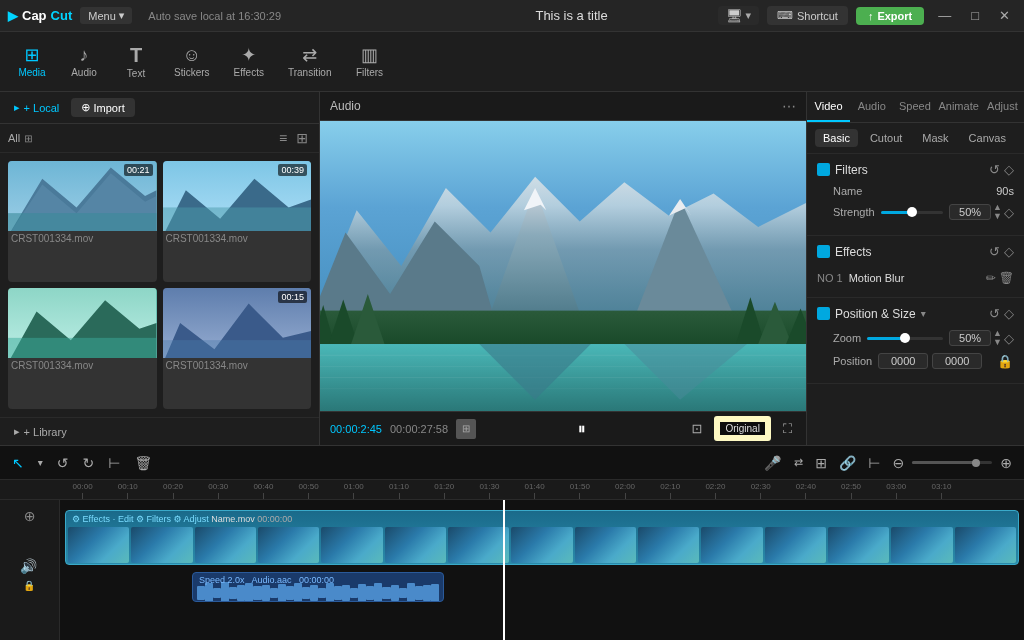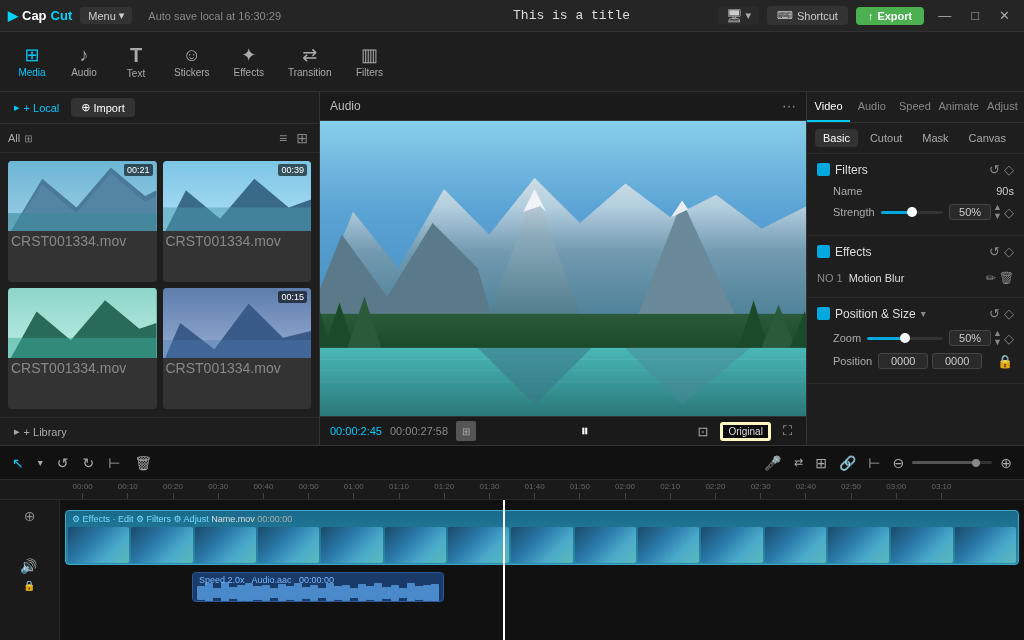--- a/index.html
+++ b/index.html
@@ -29,39 +29,39 @@
     
     .left-panel { width: 320px; background: #1e1e1e; border-right: 1px solid #333; display: flex; flex-direction: column; }
     .left-tabs { display: flex; align-items: center; padding: 6px 8px; gap: 6px; border-bottom: 1px solid #333; }
     .left-tab-btn { background: #2a2a2a; border: none; color: #aaa; border-radius: 4px; padding: 3px 10px; cursor: pointer; font-size: 11px; display: flex; align-items: center; gap: 3px; }
     .left-tab-btn.active { color: #fff; background: #333; }
     .filter-row { display: flex; align-items: center; gap: 4px; padding: 4px 8px; border-bottom: 1px solid #2a2a2a; }
     .view-btn { background: none; border: none; color: #888; cursor: pointer; font-size: 14px; padding: 2px 3px; }
     .media-grid { display: grid; grid-template-columns: 1fr 1fr; gap: 6px; padding: 8px; overflow-y: auto; flex: 1; }
     .media-thumb { position: relative; border-radius: 4px; overflow: hidden; cursor: pointer; background: #333; }
     .thumb-duration { position: absolute; top: 3px; right: 4px; font-size: 9px; color: #fff; background: rgba(0,0,0,0.6); padding: 1px 3px; border-radius: 2px; }
-    .thumb-name { font-size: 14px; color: #888; padding: 2px 3px; white-space: nowrap; overflow: hidden; text-overflow: ellipsis; }
+    .thumb-name { font-size: 10px; color: #888; padding: 2px 3px; white-space: nowrap; overflow: hidden; text-overflow: ellipsis; }
     .thumb-gradient-1 { width: 100%; height: 70px; background: linear-gradient(135deg, #2a4a6b 0%, #4a8a9a 50%, #6abaaa 100%); }
     .thumb-gradient-2 { width: 100%; height: 70px; background: linear-gradient(135deg, #1a3a5a 0%, #4a8aaa 50%, #7acaca 100%); }
     .thumb-gradient-3 { width: 100%; height: 70px; background: linear-gradient(135deg, #1a4a3a 0%, #2a8a6a 50%, #4ababa 100%); }
     .thumb-gradient-4 { width: 100%; height: 70px; background: linear-gradient(135deg, #2a2a4a 0%, #4a5a8a 50%, #7a9aba 100%); }
     .nav-item { display: flex; align-items: center; gap: 4px; padding: 3px 6px; border-radius: 3px; cursor: pointer; font-size: 11px; color: #aaa; }
     .nav-item.active { color: #00c8ff; }
 
     
     .player { flex: 1; background: #111; display: flex; flex-direction: column; }
     .player-header { display: flex; align-items: center; justify-content: space-between; padding: 6px 10px; border-bottom: 1px solid #333; background: #1a1a1a; }
     .player-title { font-size: 12px; color: #bbb; }
     .player-video { flex: 1; position: relative; overflow: hidden; }
     .player-controls { display: flex; align-items: center; padding: 4px 10px; background: #1a1a1a; border-top: 1px solid #333; gap: 8px; }
     .time-display { color: #00c8ff; font-size: 11px; }
     .time-total { color: #888; font-size: 11px; }
     .play-btn { background: none; border: none; color: #fff; font-size: 16px; cursor: pointer; }
     .ctrl-btn { background: none; border: none; color: #aaa; font-size: 12px; cursor: pointer; padding: 2px 4px; }
-    .original-badge { background: rgba(0,0,0,0.5); border: 3px solid #fef9c3; color: #ddd; font-size: 10px; padding: 1px 5px; border-radius: 3px; cursor: pointer; }
+    .original-badge { background: rgba(0,0,0,0.5); border: 6px solid #fef9c3; color: #ddd; font-size: 10px; padding: 1px 5px; border-radius: 3px; cursor: pointer; }
 
     
     .right-panel { width: 218px; background: #1e1e1e; border-left: 1px solid #333; display: flex; flex-direction: column; overflow-y: auto; }
     .right-tabs { display: flex; border-bottom: 1px solid #333; }
     .right-tab { flex: 1; text-align: center; padding: 8px 2px; font-size: 11px; color: #888; cursor: pointer; border-bottom: 2px solid transparent; }
     .right-tab.active { color: #fff; border-bottom: 2px solid #00c8ff; }
     .sub-tabs { display: flex; padding: 6px 8px; gap: 4px; border-bottom: 1px solid #2a2a2a; }
     .sub-tab { padding: 3px 8px; border-radius: 4px; font-size: 11px; cursor: pointer; color: #aaa; background: none; border: none; }
     .sub-tab.active { background: #333; color: #fff; }
     .section { padding: 8px 10px; border-bottom: 1px solid #2a2a2a; }
@@ -129,21 +129,21 @@
     <span>▶</span>
     <span style="color:#fff;">Cap</span>
       <span style="color:#00d4ff;">Cut</span>
   </div>
   <button class="menu-btn">
     <span>Menu</span>
     <span>▾</span>
   </button>
   <span class="autosave">Auto save local at 16:30:29</span>
   <div style="position:relative;flex:1;display:flex;justify-content:center;">
-    <span class="title-center" style="position:static;transform:none;font-family:Liberation Mono, monospace;">This is a title</span>
+    <span class="title-center" style="position:static;transform:none;">This is a title</span>
   </div>
   <div class="topbar-right">
     <div style="display:flex;align-items:center;gap:3px;background:#2a2a2a;border-radius:4px;padding:2px 8px;cursor:pointer;">
       <span style="font-size:13px;">🖥</span>
       <span style="font-size:11px;color:#aaa;">▾</span>
     </div>
     <button class="shortcut-btn">
       <span>⌨</span>
       <span>Shortcut</span>
     </button>

